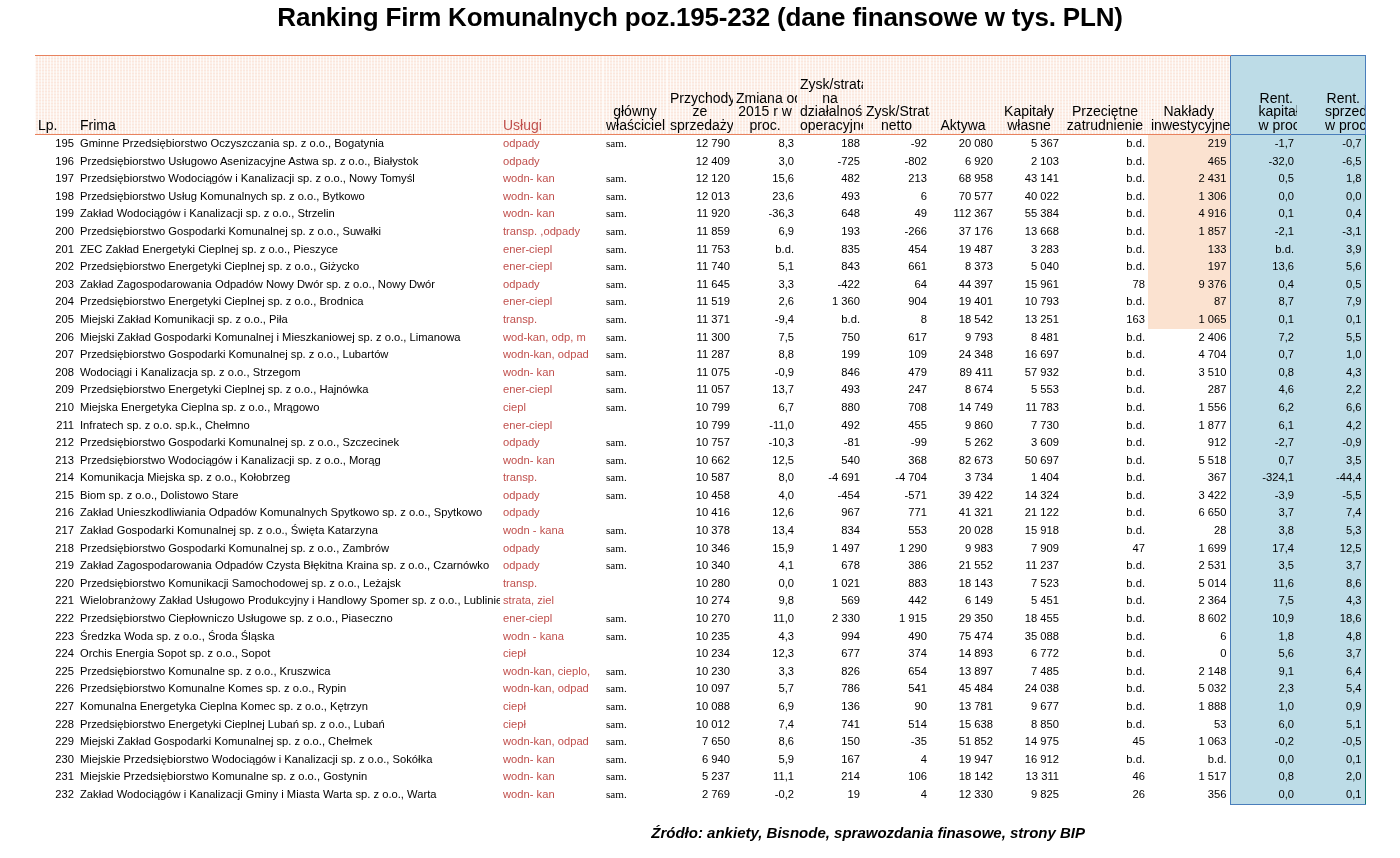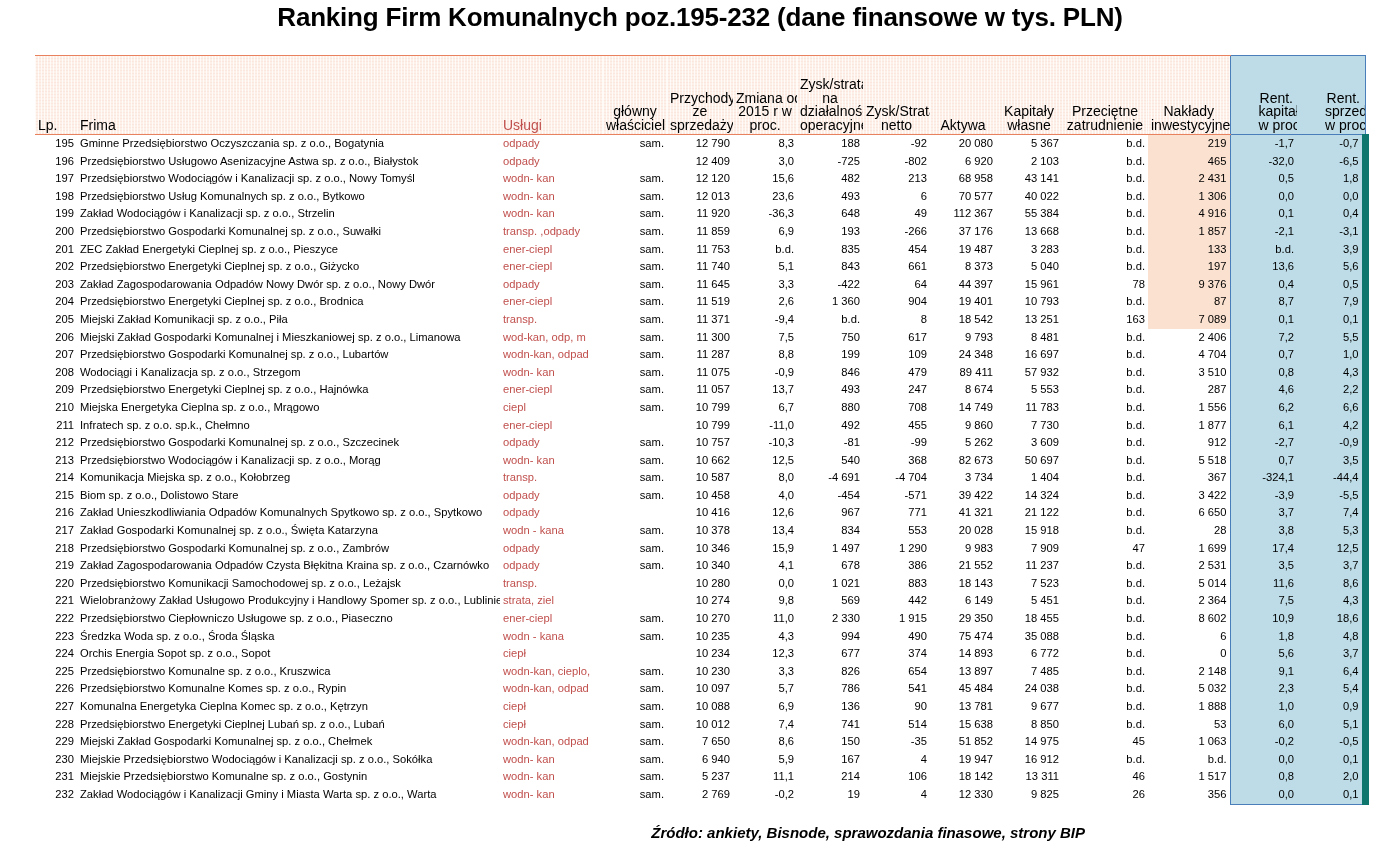--- a/index.html
+++ b/index.html
@@ -68,29 +68,29 @@
     border-bottom:1px solid #4A7EBB;
     color:#000;
     padding-left:28px;
   }
   thead tr.hrow th.rent-first{border-left:1px solid #4A7EBB;}
   thead tr.hrow th.rent-last{border-right:1px solid #4A7EBB;}
 
   
   tbody td{background:transparent;}
   td.num{text-align:right;}
-  td.ctr{text-align:right;}
+  td.ctr{text-align:left;font-family:Liberation Serif, serif;}
   td.lp{text-align:right;padding-right:4px;}
   td.firma{text-align:left;padding-left:4px;}
   td.uslugi{color:#C0504D;text-align:left;padding-left:4px;}
   td.nak{text-align:right;}
   td.nak.peach{background:#FBE2D0;}
   td.rentc{background:#BDDCE7;text-align:right;}
   td.rentc.rent-first{border-left:1px solid #4A7EBB;margin-top:19px;}
-  td.rentc.rent-last{border-right:7px solid #0f766e;}
+  td.rentc.rent-last{border-right:1px solid #0f766e;}
   tbody tr.last td.rentc{border-bottom:1px solid #4A7EBB;}
 
   
   tr.stub td{height:24px;line-height:24px;}
 
   .source{
     position:absolute;right:35px;top:824px;
     font-size:15px;font-style:italic;font-weight:bold;
     color:#000;
     font-family:"Liberation Sans", sans-serif;
@@ -349,21 +349,21 @@
             <td class="vr firma">Miejski Zakład Komunikacji sp. z o.o., Piła</td>
             <td class="vr uslugi">transp.</td>
             <td class="vr ctr">sam.</td>
             <td class="vr num">11 371</td>
             <td class="vr num">-9,4</td>
             <td class="vr num">b.d.</td>
             <td class="vr num">8</td>
             <td class="vr num">18 542</td>
             <td class="vr num">13 251</td>
             <td class="vr num">163</td>
-            <td class="vr nak peach">7 089</td>
+            <td class="vr nak peach">1 065</td>
             <td class="rentc rent-first">0,1</td>
             <td class="vr rentc rent-last">0,1</td>
           </tr>
           <tr>
             <td class="vr lp">206</td>
             <td class="vr firma">Miejski Zakład Gospodarki Komunalnej i Mieszkaniowej sp. z o.o., Limanowa</td>
             <td class="vr uslugi">wod-kan,  odp,  m</td>
             <td class="vr ctr">sam.</td>
             <td class="vr num">11 300</td>
             <td class="vr num">7,5</td>

